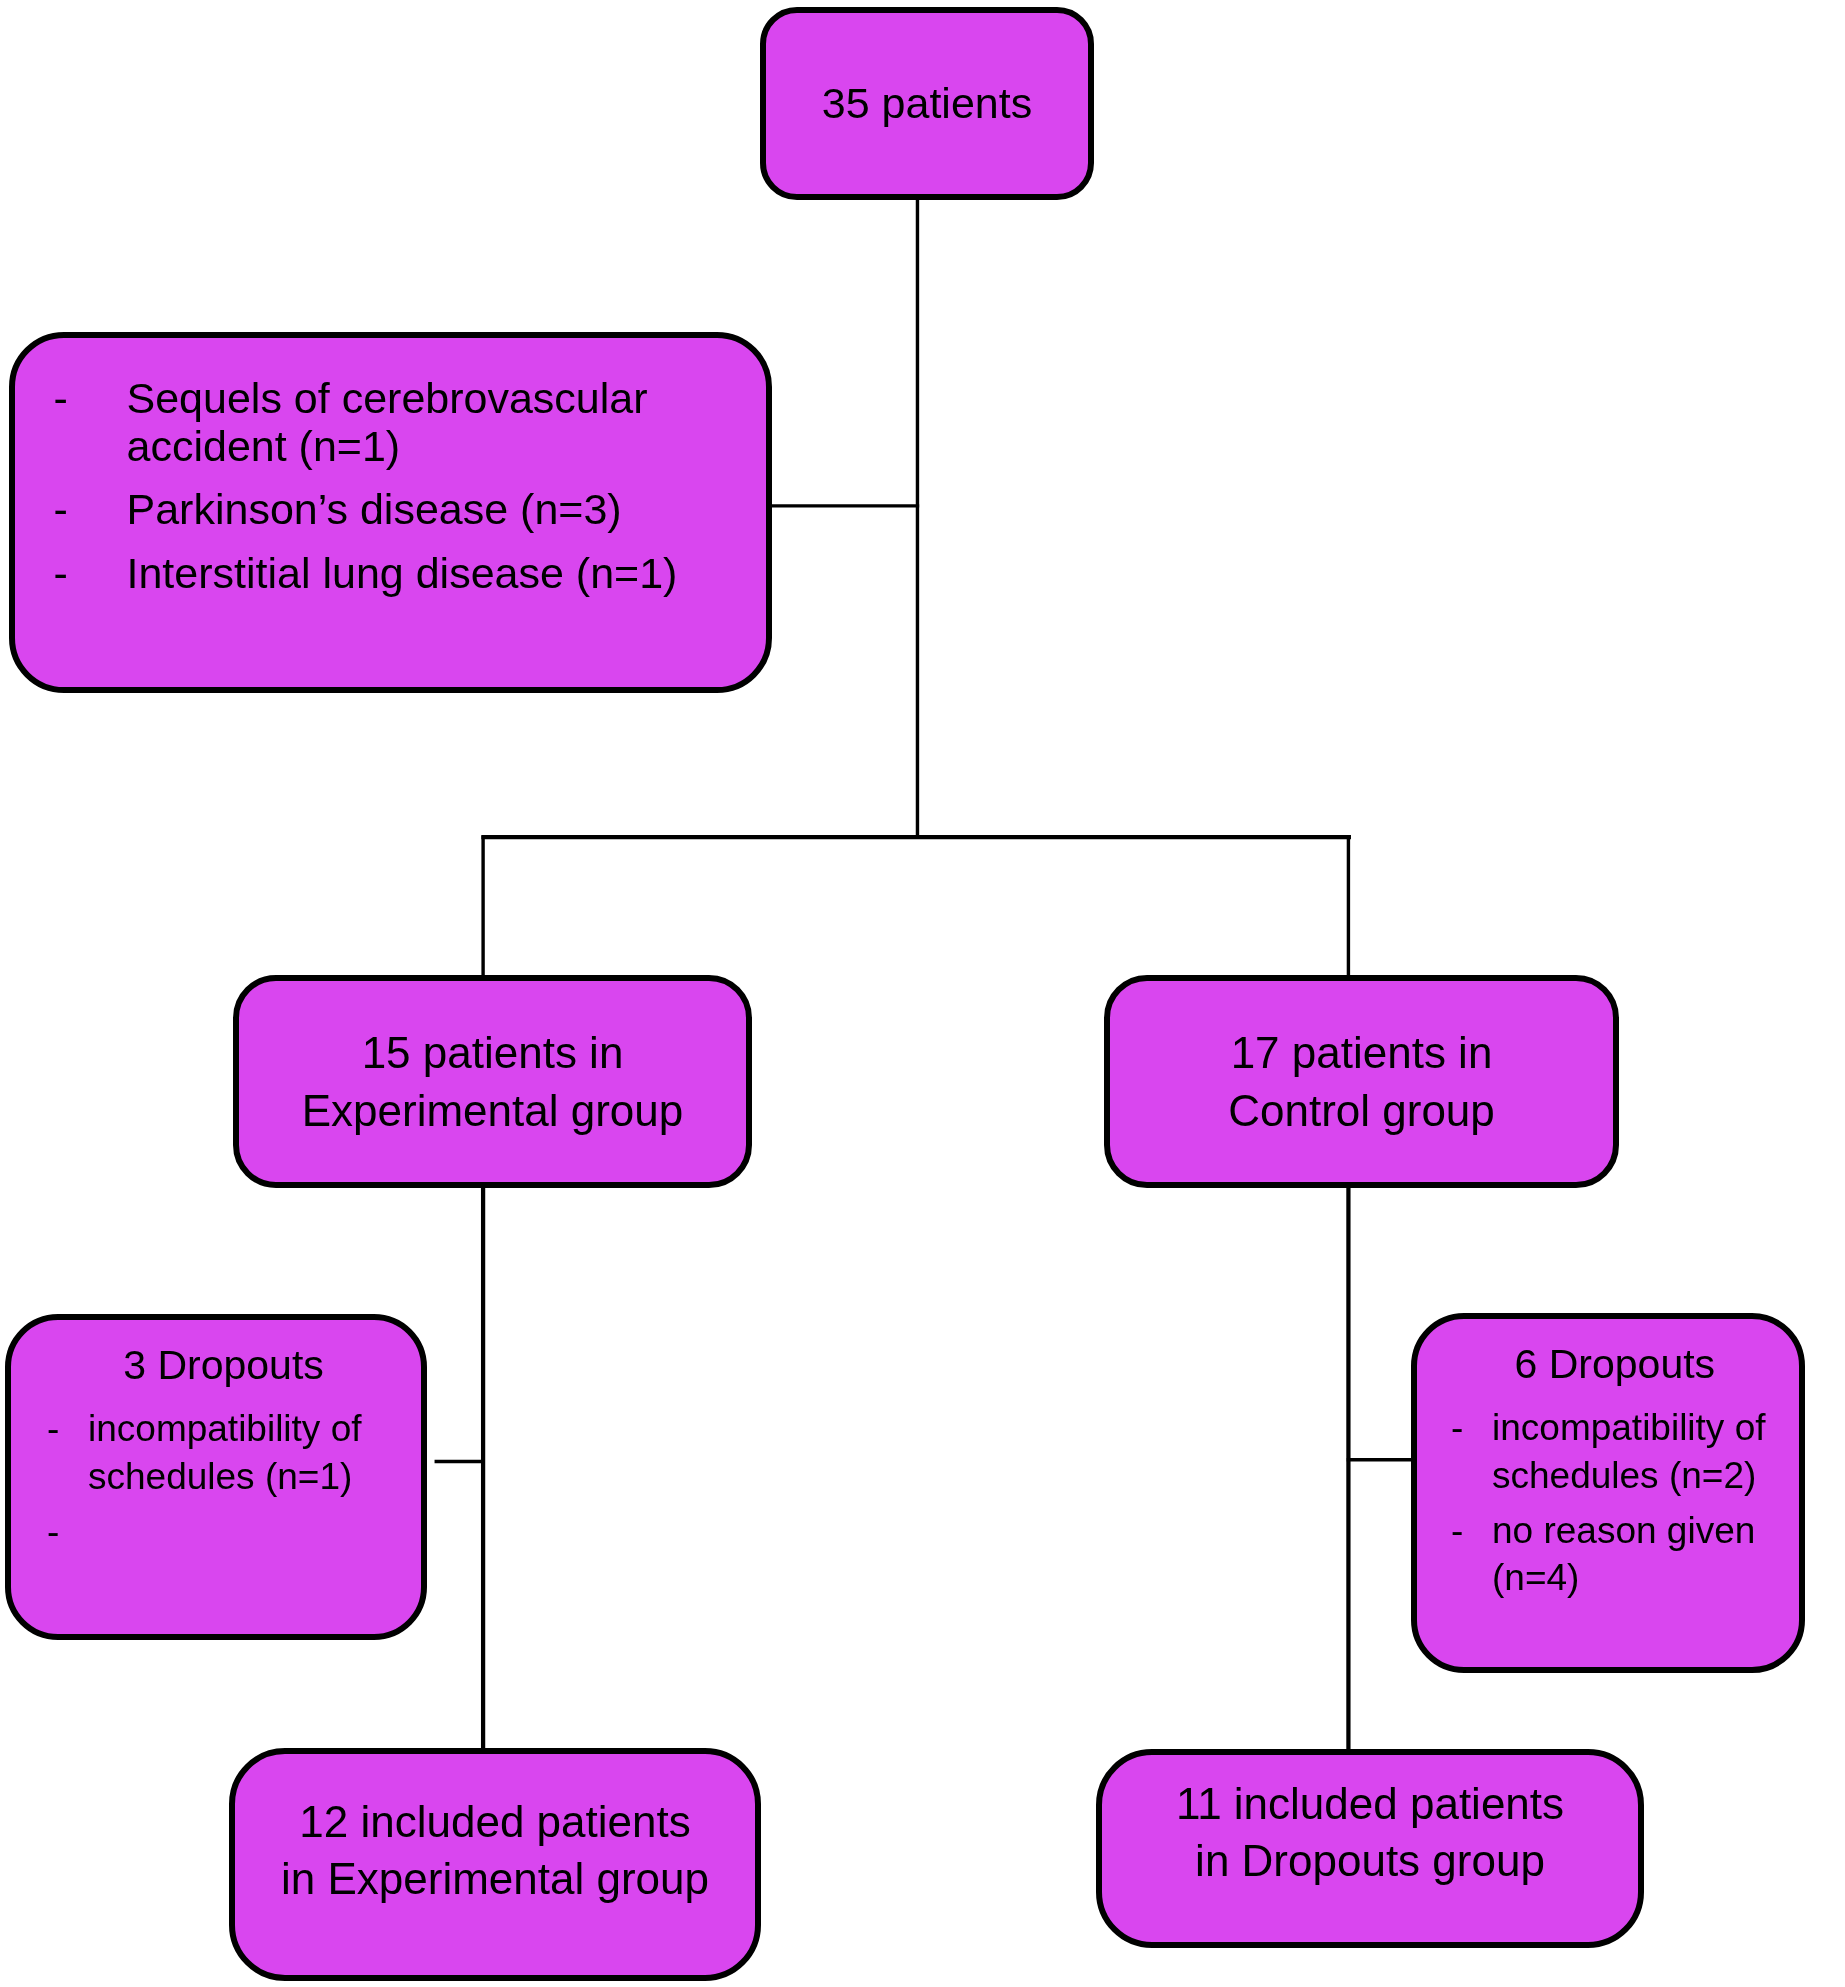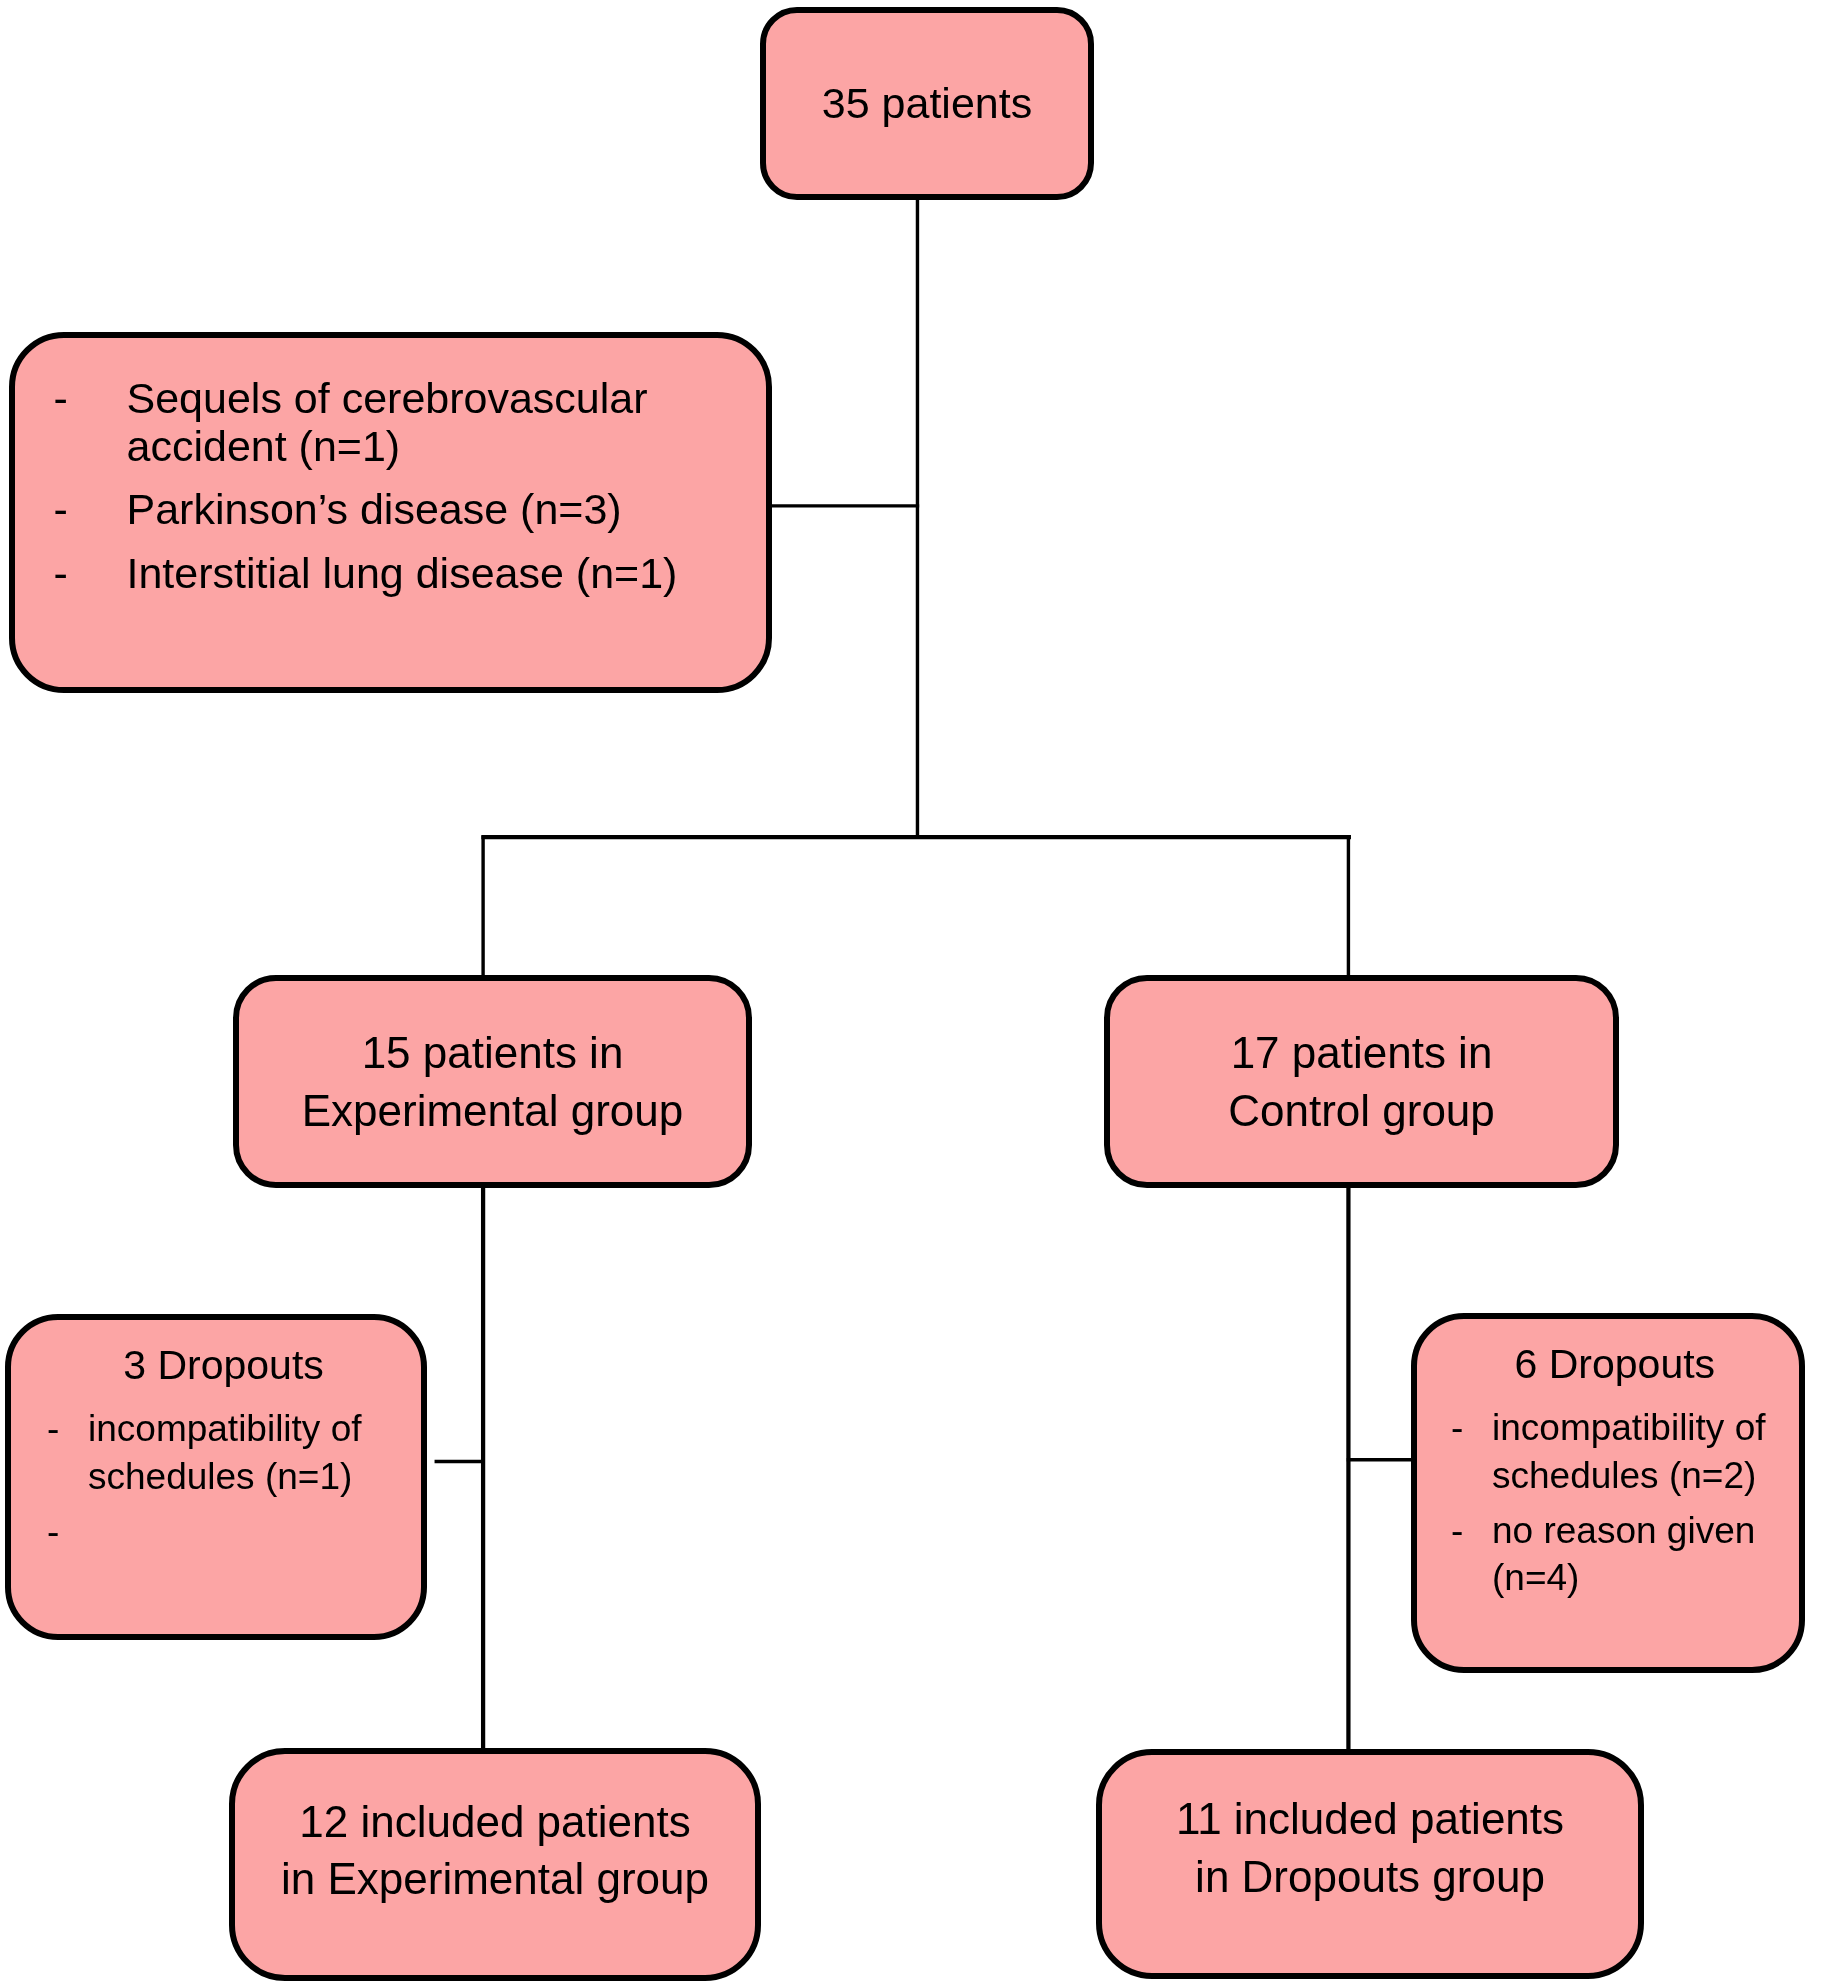--- a/index.html
+++ b/index.html
@@ -14,21 +14,21 @@
   }
   svg.wires {
     position: absolute;
     left: 0; top: 0;
     width: 1846px; height: 1987px;
   }
   svg.wires line { stroke: #000000; }
   .node {
     position: absolute;
     box-sizing: border-box;
-    background: #fca5a5;
+    background: #d946ef;
     border: 6px solid #000000;
   }
   .center-node {
     display: flex;
     flex-direction: column;
     align-items: center;
     justify-content: center;
     text-align: center;
   }
   
@@ -67,21 +67,21 @@
     left: 1411px; top: 1313px; width: 394px; height: 360px;
     border-radius: 53px;
     padding-left: 34px; padding-right: 20.4px;
   }
   #n-incE {
     left: 229px; top: 1748px; width: 532px; height: 233px;
     border-radius: 56px; font-size: 44px; line-height: 1.3;
     padding-bottom: 29px;
   }
   #n-incC {
-    left: 1096px; top: 1749px; width: 548px; height: 230px;
+    left: 1096px; top: 1749px; width: 548px; height: 199px;
     border-radius: 56px; font-size: 44px; line-height: 1.3;
     padding-bottom: 33px;
   }
 </style>
 </head>
 <body>
 
 <div class="canvas">
 
   <svg class="wires" viewBox="0 0 2167 2333" aria-hidden="true">

